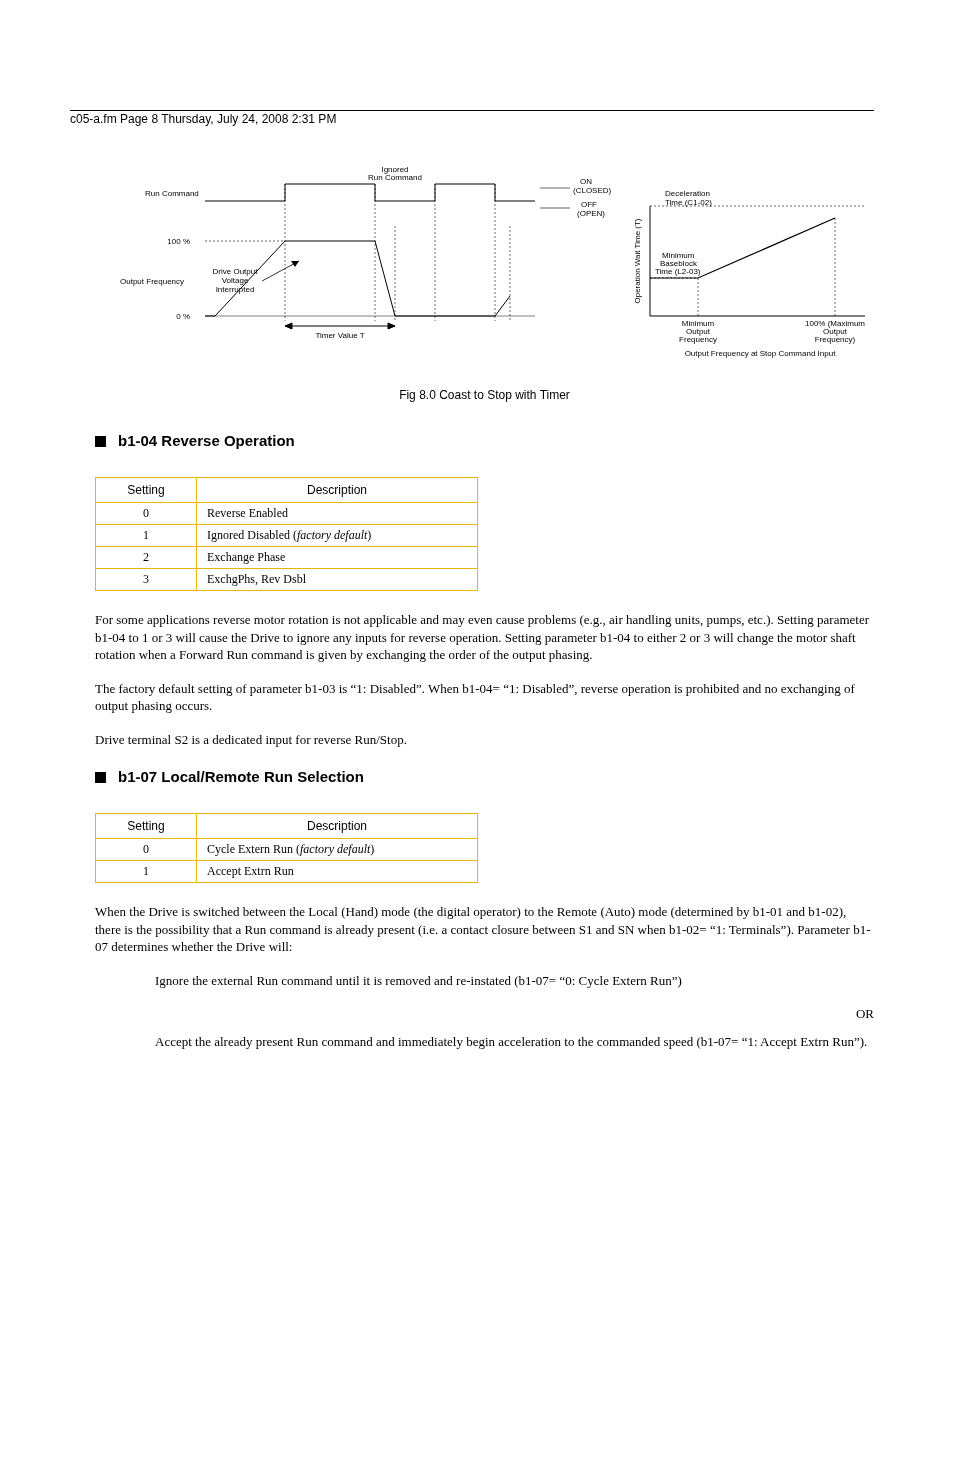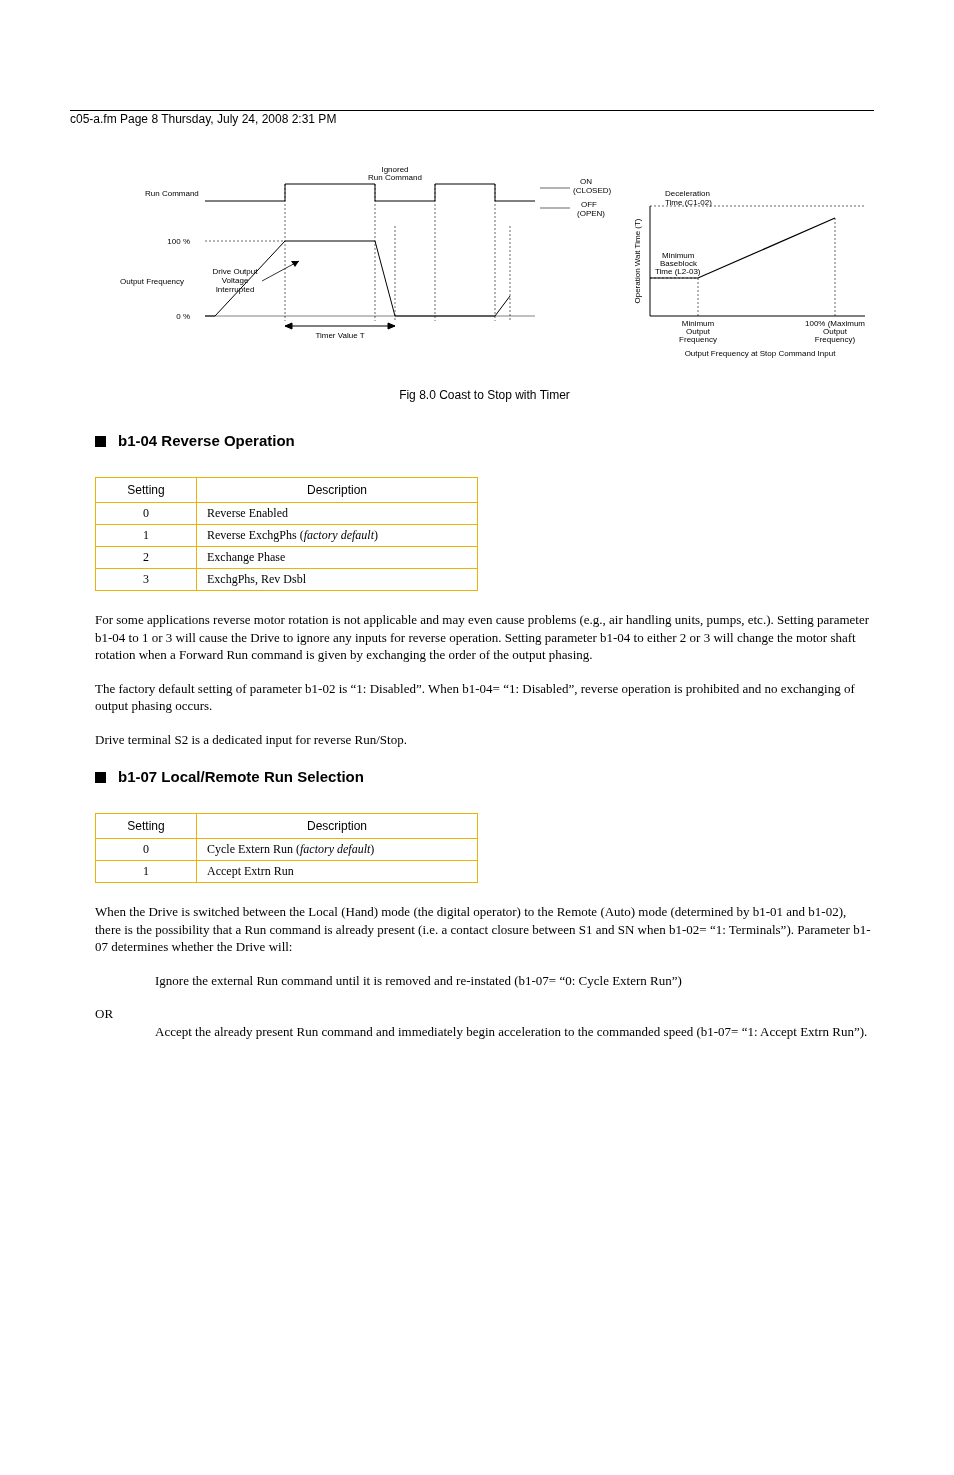--- a/index.html
+++ b/index.html
@@ -73,22 +73,22 @@
   .body-text {
     font-size: 13px;
     line-height: 1.35;
     margin: 0 0 16px 0;
     text-align: left;
   }
   .indent1 {
     margin-left: 60px;
   }
   .center-or {
-    text-align: left;
-    margin: 0 0;
+    text-align: right;
+    margin: 10px 0;
   }
   .footer {
     text-align: center;
     font-family: Arial, sans-serif;
     font-size: 14px;
     margin-top: 30px;
   }
   .italic { font-style: italic; }
   svg text { font-family: Arial, sans-serif; }
 </style>
@@ -192,35 +192,35 @@
         <tr>
       <th>Setting</th>
       <th>Description</th>
     </tr>
     <tr>
       <td class="setcol">0</td>
       <td class="desccol">Reverse Enabled</td>
     </tr>
     <tr>
       <td class="setcol">1</td>
-      <td class="desccol"><span>Reverse ExchgPhs (</span><span class="italic">factory default</span><span>)</span></td>
+      <td class="desccol"><span>Ignored Disabled (</span><span class="italic">factory default</span><span>)</span></td>
     </tr>
     <tr>
       <td class="setcol">2</td>
       <td class="desccol">Exchange Phase</td>
     </tr>
     <tr>
       <td class="setcol">3</td>
       <td class="desccol">ExchgPhs, Rev Dsbl</td>
     </tr>
   </tbody>
     </table>
 
   <p class="body-text">For some applications reverse motor rotation is not applicable and may even cause problems (e.g., air handling units, pumps, etc.). Setting parameter b1-04 to 1 or 3 will cause the Drive to ignore any inputs for reverse operation. Setting parameter b1-04 to either 2 or 3 will change the motor shaft rotation when a Forward Run command is given by exchanging the order of the output phasing.</p>
-  <p class="body-text">The factory default setting of parameter b1-02 is “1: Disabled”. When b1-04= “1: Disabled”, reverse operation is prohibited and no exchanging of output phasing occurs.</p>
+  <p class="body-text">The factory default setting of parameter b1-03 is “1: Disabled”. When b1-04= “1: Disabled”, reverse operation is prohibited and no exchanging of output phasing occurs.</p>
   <p class="body-text">Drive terminal S2 is a dedicated input for reverse Run/Stop.</p>
 
   <div class="section-head">
     <span class="blk"></span><span>b1-07  Local/Remote Run Selection</span>
   </div>
 
   <table class="param">
     <tbody>
         <tr>
       <th>Setting</th>

